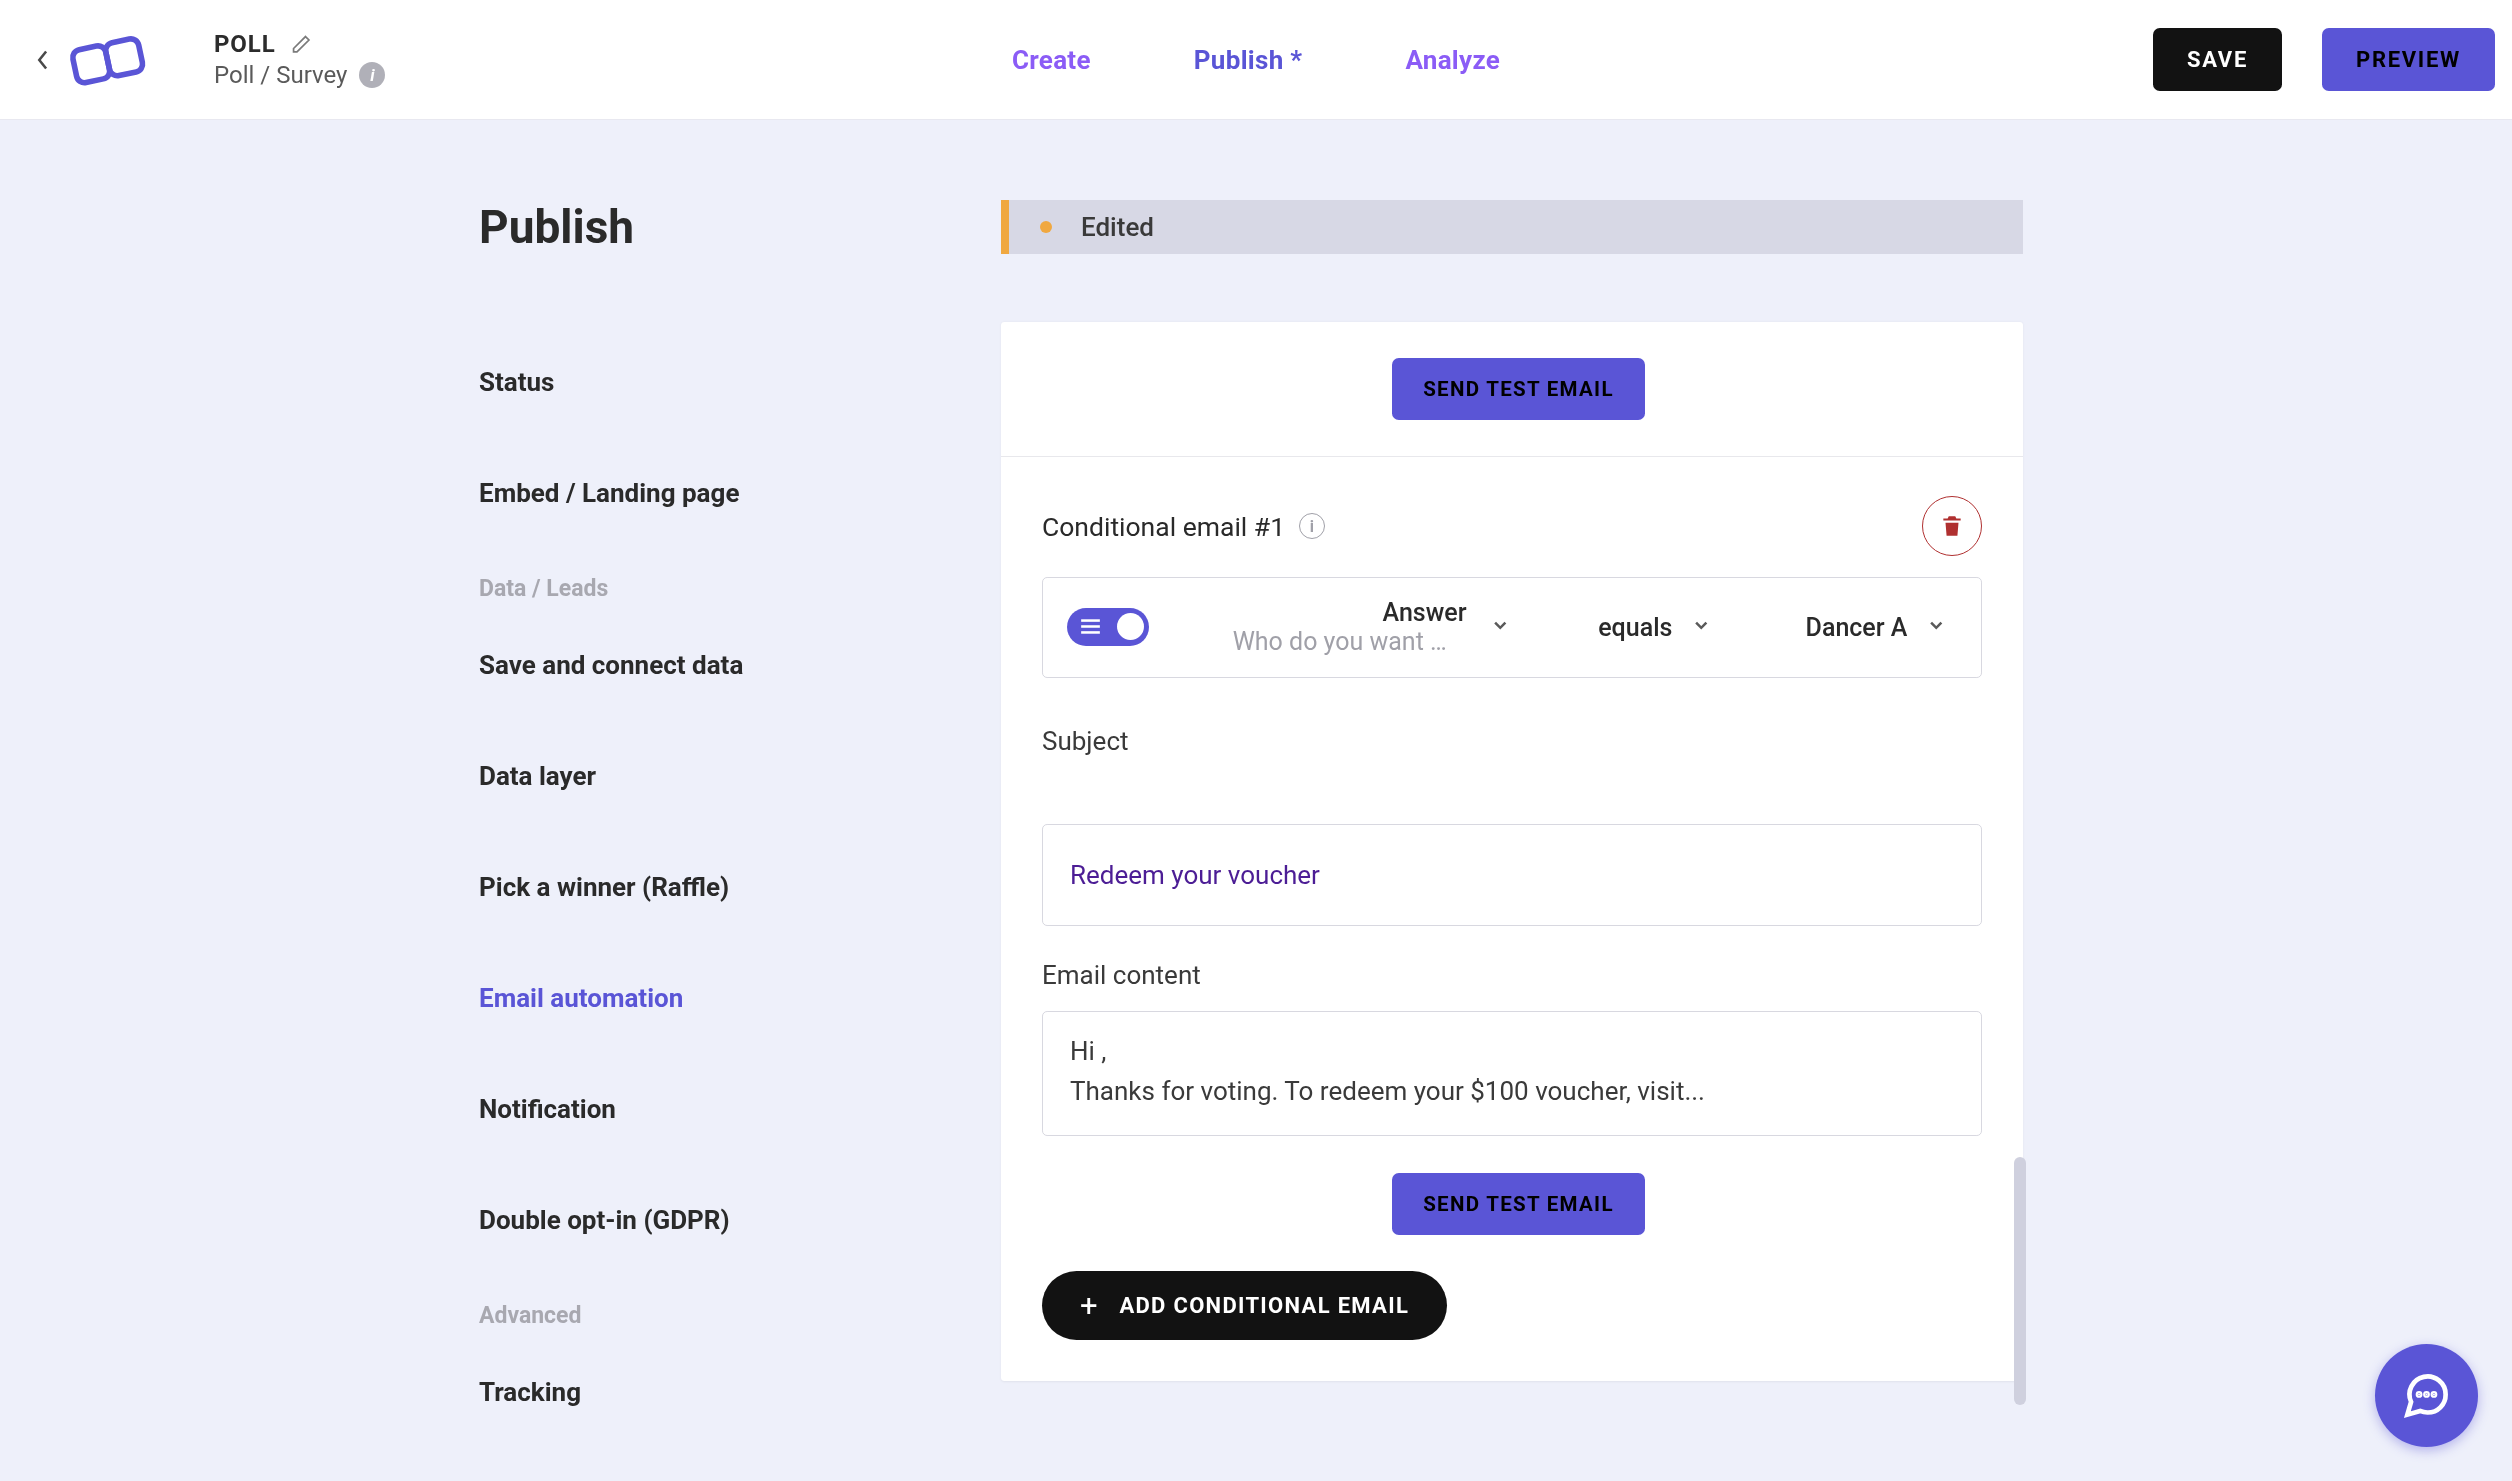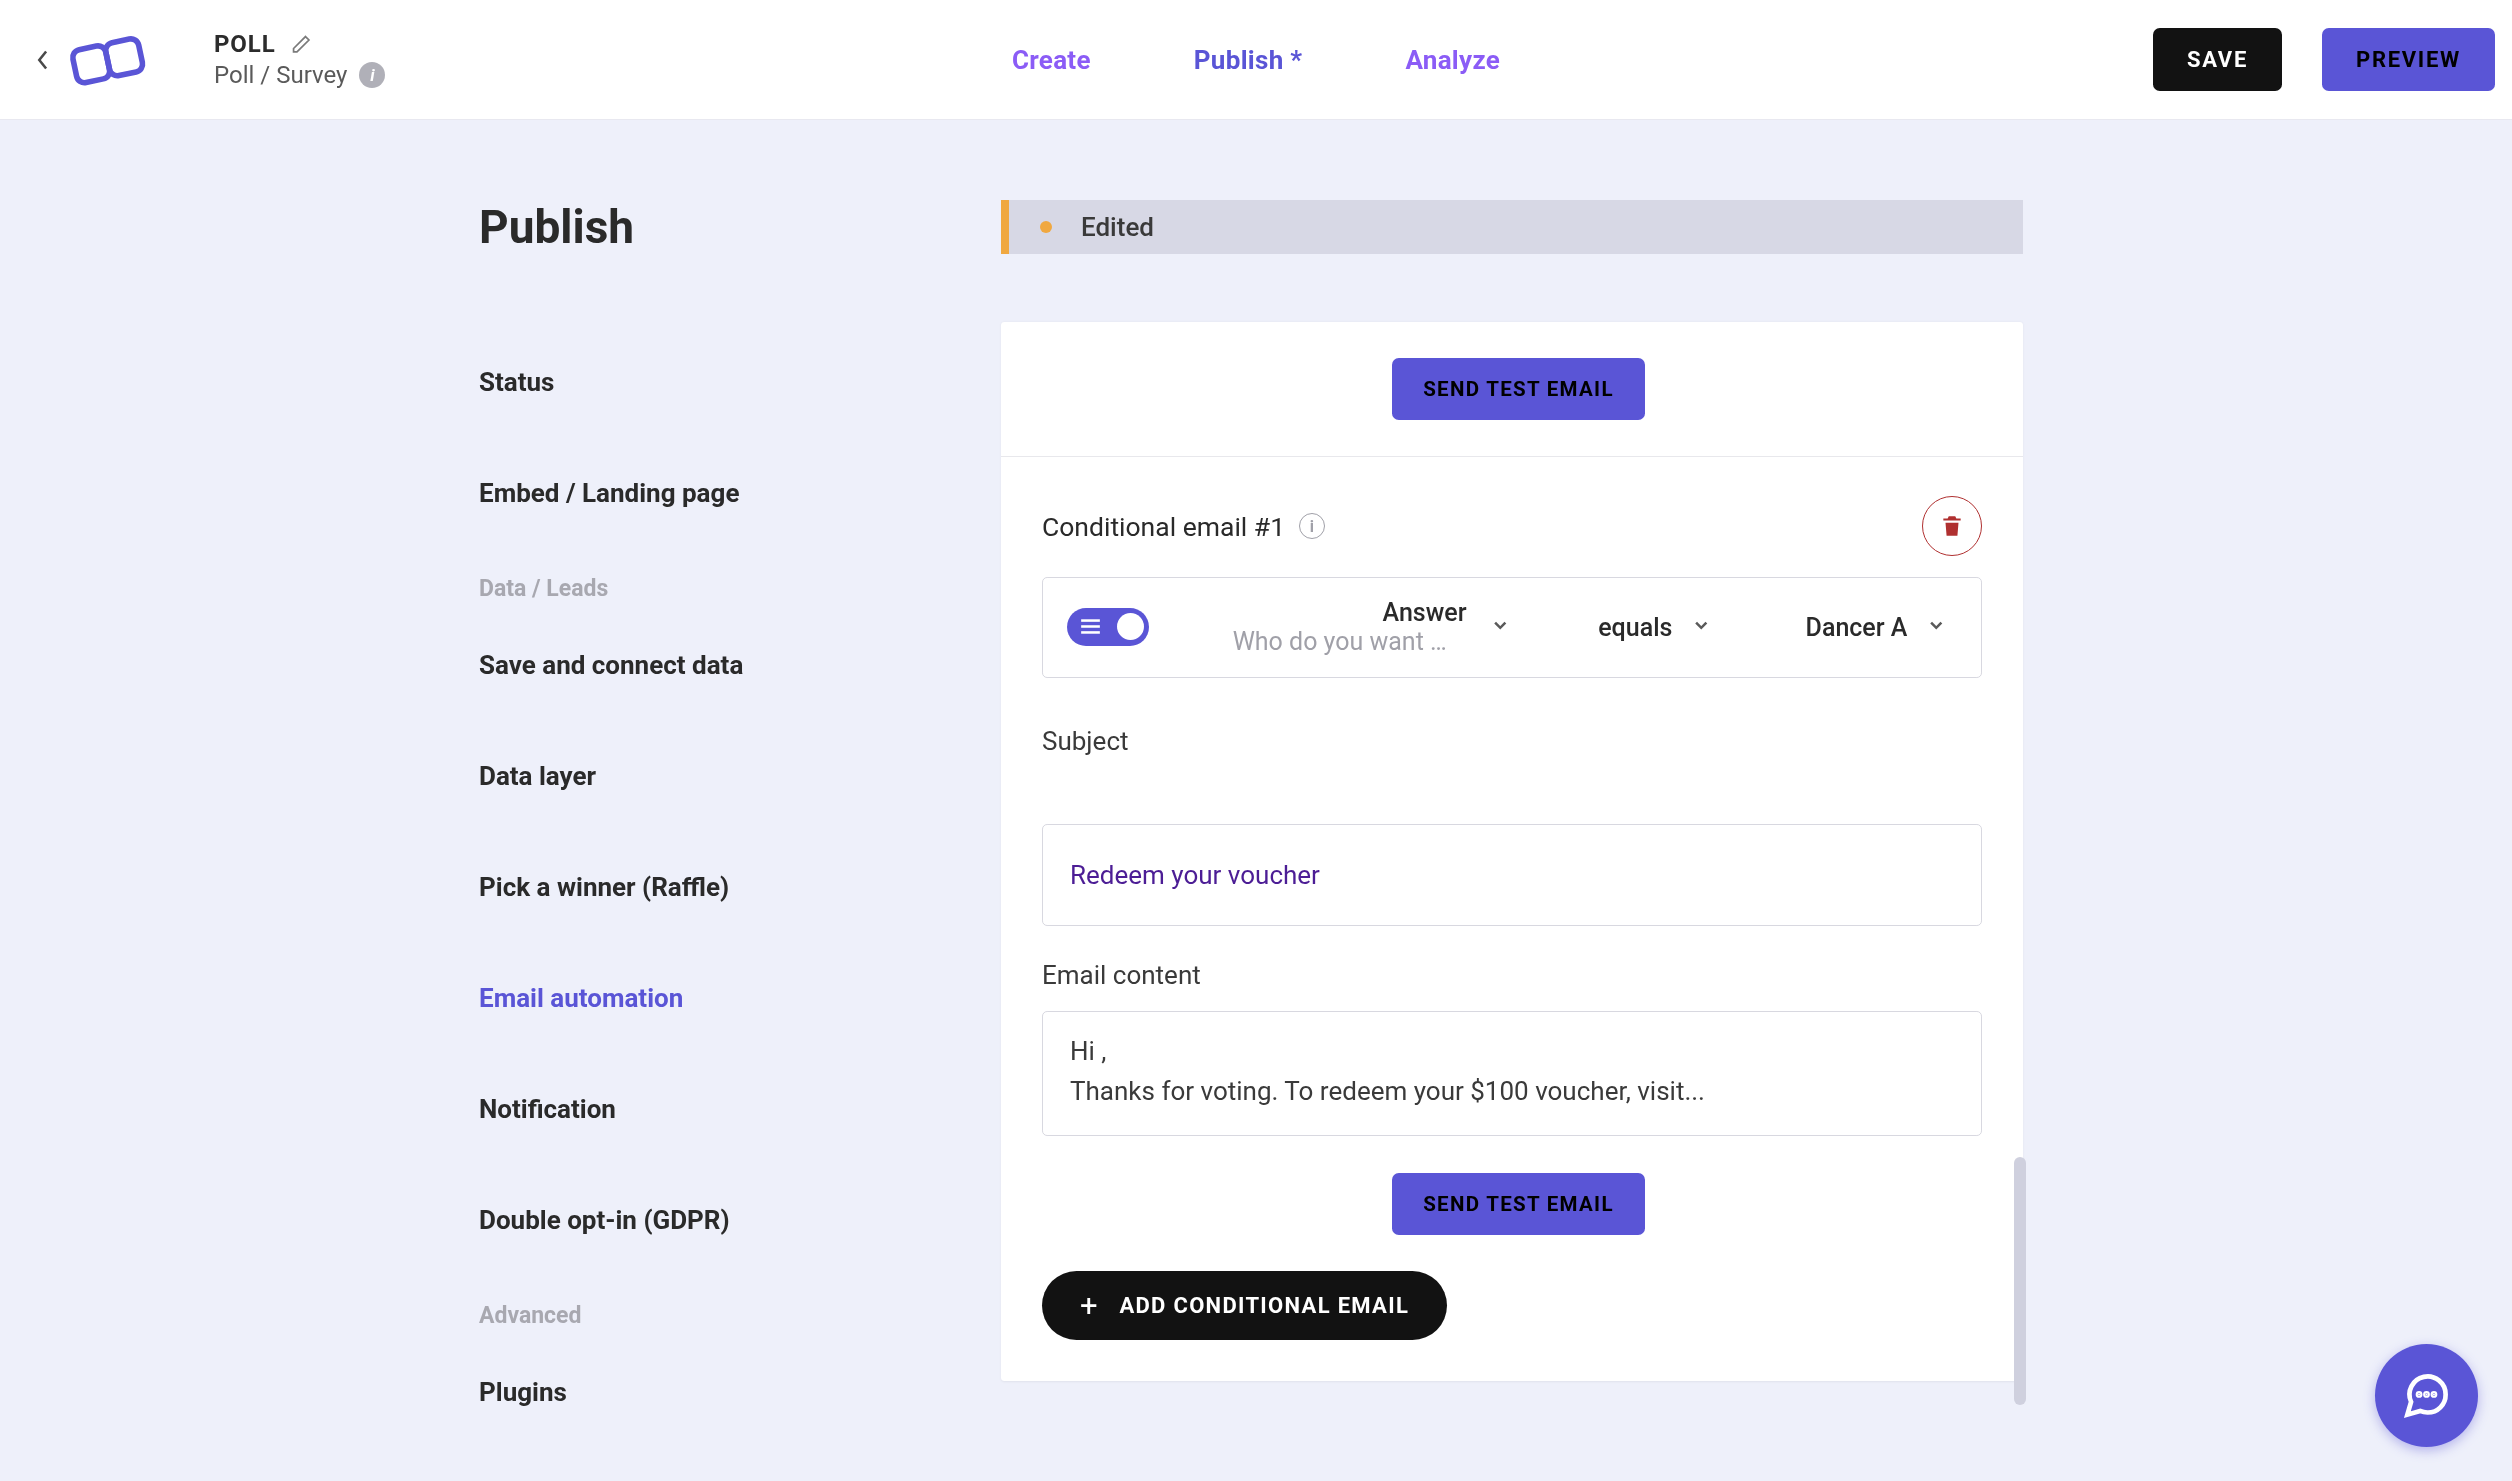--- a/index.html
+++ b/index.html
@@ -430,21 +430,20 @@
     <div class="sidebar-item">Status</div>
     <div class="sidebar-item">Embed / Landing page</div>
     <div class="sidebar-group-label">Data / Leads</div>
     <div class="sidebar-item">Save and connect data</div>
     <div class="sidebar-item">Data layer</div>
     <div class="sidebar-item">Pick a winner (Raffle)</div>
     <div class="sidebar-item active">Email automation</div>
     <div class="sidebar-item">Notification</div>
     <div class="sidebar-item">Double opt-in (GDPR)</div>
     <div class="sidebar-group-label">Advanced</div>
-    <div class="sidebar-item">Plugins</div>
     <div class="sidebar-item">Tracking</div>
   </div>
 
   <div class="content">
     <div class="status-banner">
       <div class="status-dot"></div>
       <div class="status-text">Edited</div>
     </div>
 
     <div class="card">

